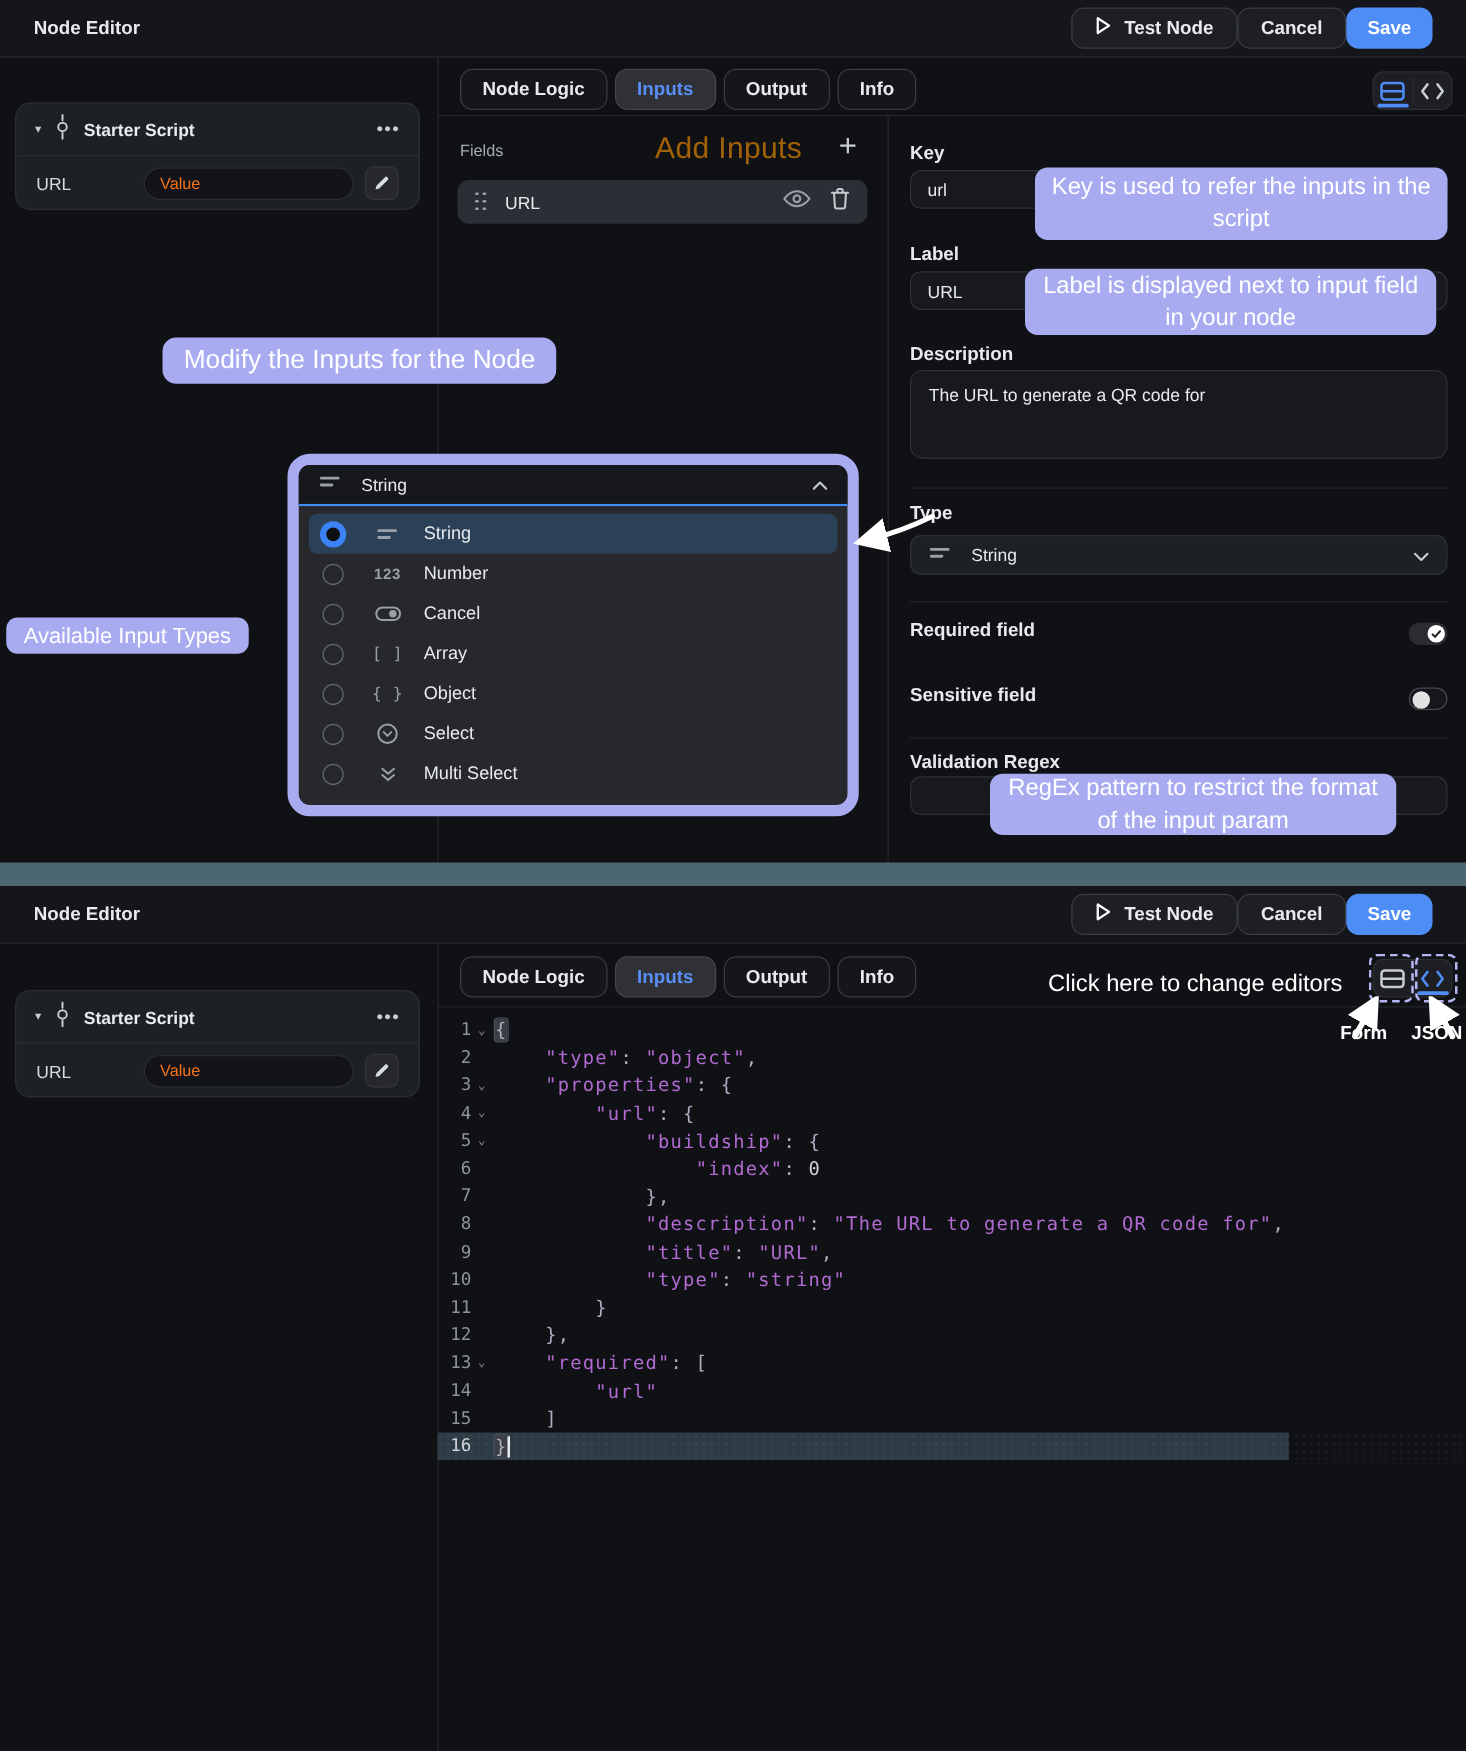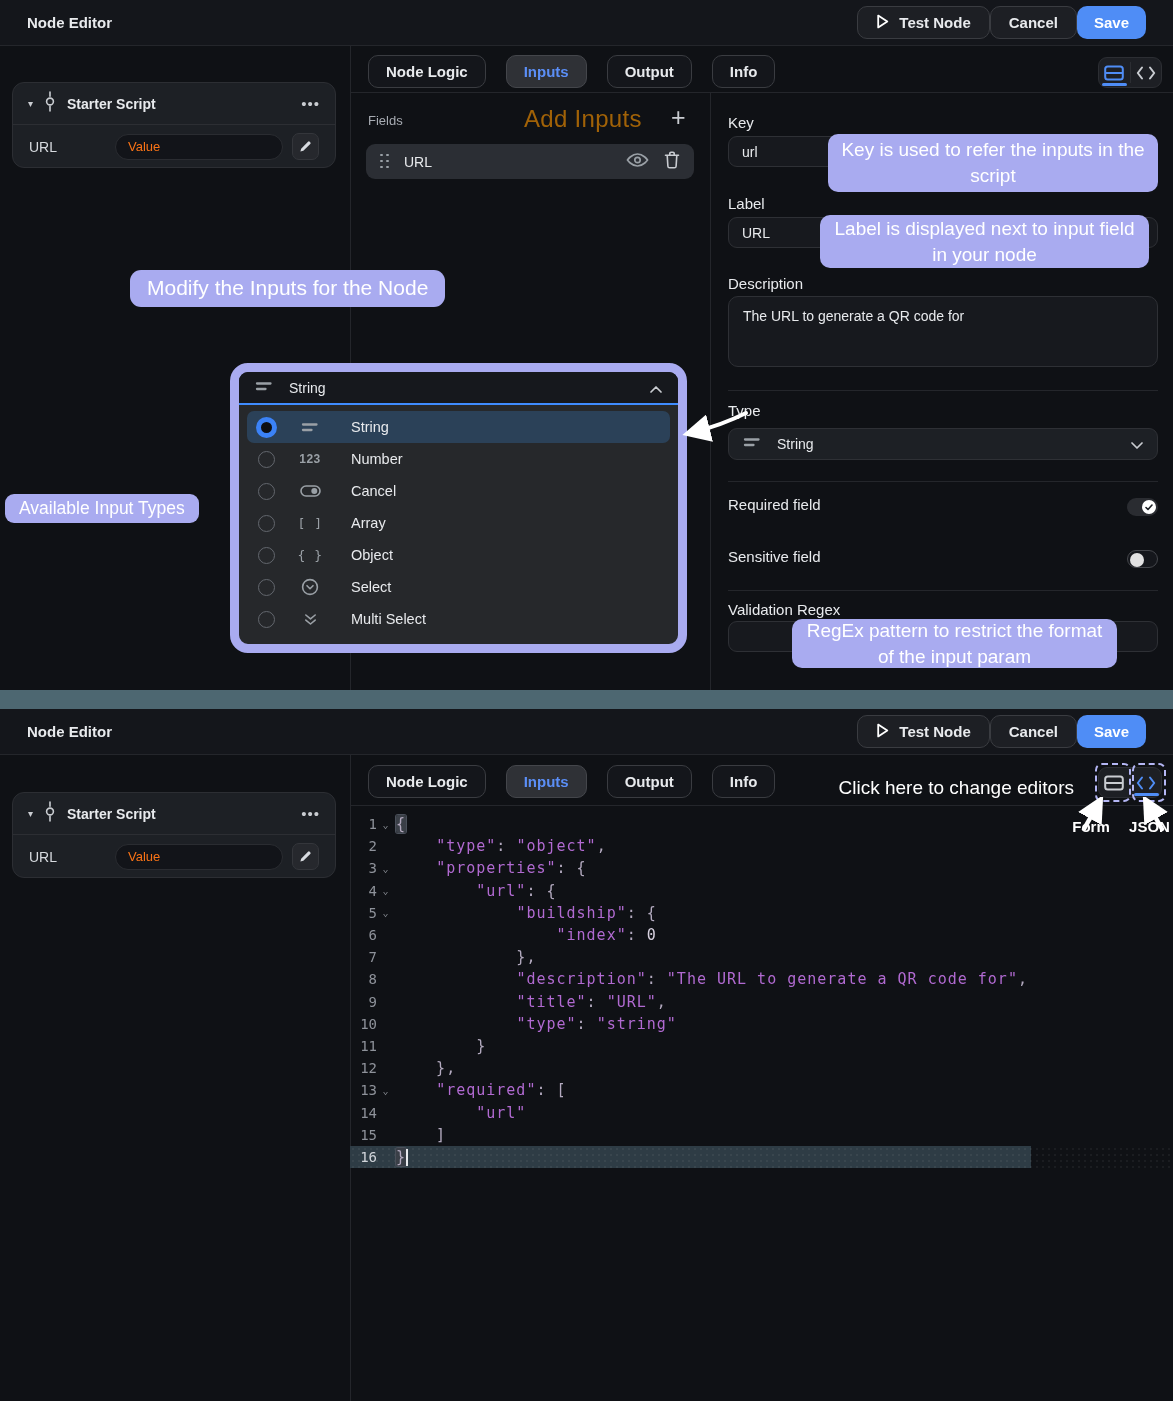--- a/index.html
+++ b/index.html
@@ -13,21 +13,21 @@
   .vline{position:absolute;width:1px;background:#24262b}
   .hline{position:absolute;height:1px;background:#24262b}
   
   .hdr{position:absolute;top:0;left:0;right:0;height:46px;background:#14161b;border-bottom:1px solid #24262b;display:flex;align-items:center;padding:0 27px}
   .hdr-title{font-size:15px;font-weight:700}
   .hdr-btns{margin-left:auto;display:flex;align-items:center}
   .btn{height:33px;border-radius:10px;display:flex;align-items:center;justify-content:center;gap:10px;font-size:15px;font-weight:700;cursor:pointer}
   .btn-ghost{background:#1d1f24;border:1px solid #3a3c41;padding:0 18px}
   .btn-save{background:#4f8df6;padding:0 17px;color:#fff}
   
-  .tabs{position:absolute;left:368px;display:flex;gap:20px}
+  .tabs{position:absolute;left:368px;display:flex;gap:6px}
   .tab{height:33px;border-radius:10px;border:1px solid #3a3c41;background:#14161b;padding:0 17px;display:flex;align-items:center;font-size:15px;font-weight:700;cursor:pointer}
   .tab.active{background:#2f3136;color:#5b8ef6;border-color:#44464b}
   
   .cluster{position:absolute;left:1098px;width:64px;height:31px;background:#1d1f24;border:1px solid #2c2e33;border-radius:9px;display:flex}
   .cluster .cell{width:31px;display:flex;align-items:center;justify-content:center;position:relative;cursor:pointer}
   .cluster .sep{width:1px;background:#2c2e33;margin:4px 0}
   .cluster .ind{position:absolute;left:3px;bottom:1px;width:25px;height:3px;border-radius:2px;background:#4f8df6}
   .dash-box{position:absolute;border:2px dashed #b4b6f4;border-radius:7px}
   
   .node-card{position:absolute;left:12px;width:324px;height:86px;background:#1d2025;border:1px solid #2c2e33;border-radius:12px}
@@ -54,27 +54,27 @@
   .dropdown{position:absolute;left:230px;top:363px;width:457px;border:9px solid #a9abf0;border-radius:18px;background:#26282b;z-index:20}
   .dd-head{height:33px;background:#16181d;border-bottom:2px solid #3f8cff;border-radius:9px 9px 0 0;display:flex;align-items:center;padding:0 16px;gap:16px;cursor:pointer}
   .dd-head .lbl{font-size:14px}
   .dd-head .chev{margin-left:auto}
   .dd-menu{padding:6px 0 9px}
   .opt-row{height:32px;margin:0 8px;border-radius:7px;display:flex;align-items:center;padding:0 8px;cursor:pointer}
   .opt-row.sel{background:#2b4158}
   .radio-wrap{width:22px;display:flex;justify-content:center}
   .radio{width:17px;height:17px;border-radius:50%;border:1.5px solid #63676e;background:#26282b}
   .radio.sel{width:21px;height:21px;border:5.5px solid #3b82f6;background:#0e0f12}
-  .opt-icon{width:26px;margin:0 28px 0 20px;display:flex;justify-content:center;align-items:center}
+  .opt-icon{width:26px;margin:0 16px 0 20px;display:flex;justify-content:center;align-items:center}
   .opt-label{font-size:14.5px}
   .txt-icon{font-size:12px;font-weight:700;color:#9aa0a6;letter-spacing:.5px}
   .mono{font-family:"DejaVu Sans Mono",monospace;font-size:13px;font-weight:400}
   
   .fgroup{position:absolute;left:728px;width:430px}
-  .flabel{font-size:15px;font-weight:400}
+  .flabel{font-size:15px;font-weight:700}
   .finput{height:31px;background:#17191e;border:1px solid #2e3035;border-radius:9px;display:flex;align-items:center;padding:0 13px;font-size:14px}
   .fdesc{height:71px;background:#17191e;border:1px solid #2e3035;border-radius:10px;padding:11px 14px;font-size:14px}
   .fselect{height:32px;background:#1d2025;border:1px solid #2e3035;border-radius:9px;display:flex;align-items:center;padding:0 14px;gap:16px;font-size:14px;cursor:pointer}
   .fselect .chev{margin-left:auto}
   .toggle{position:absolute;left:1127px;width:31px;height:18px;border-radius:10px;cursor:pointer}
   .toggle.on{background:#2a2c31}
   .toggle.on .knob{position:absolute;right:2px;top:2px;width:14px;height:14px;border-radius:50%;background:#fff;display:flex;align-items:center;justify-content:center}
   .toggle.off{background:#15171c;border:1px solid #44464b}
   .toggle.off .knob{position:absolute;left:2px;top:1.5px;width:14px;height:14px;border-radius:50%;background:#e2e2e2}
   

